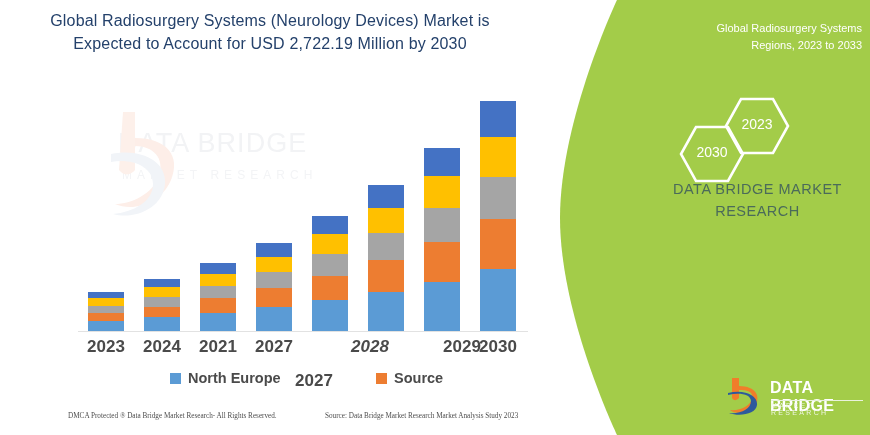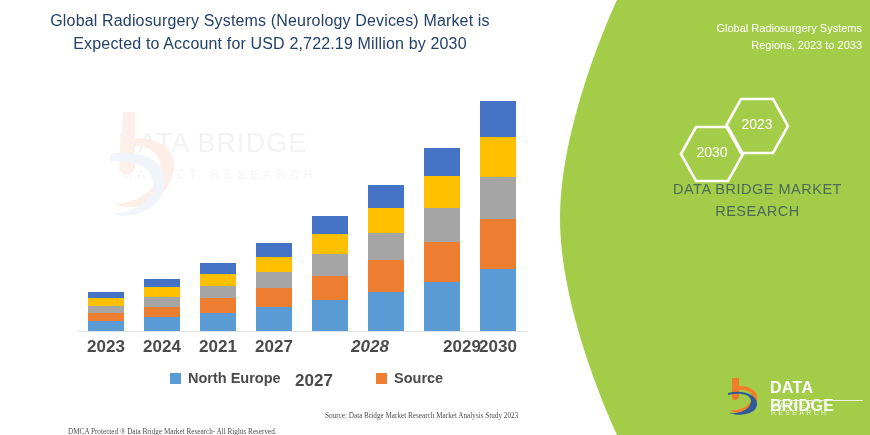--- a/index.html
+++ b/index.html
@@ -75,21 +75,21 @@
     font-size:14.5px;font-weight:700;color:#4a4a4a;
   }
   .legend-item{position:absolute;display:flex;align-items:center;gap:7px;}
   .legend-swatch{width:11px;height:11px;display:inline-block;}
 
   .footer{
     position:absolute;left:0;top:412px;width:600px;height:20px;z-index:3;
     font-family:"Liberation Serif", serif;
     font-size:7.2px;color:#4d4d4d;
   }
-  .footer .f1{position:absolute;left:68px;top:0;white-space:nowrap;margin-top:16px;}
+  .footer .f1{position:absolute;left:68px;top:0;white-space:nowrap;}
   .footer .f2{position:absolute;left:325px;top:0;white-space:nowrap;}
 
   
   .gp-content{position:absolute;left:0;top:0;width:870px;height:435px;z-index:4;}
   .gp-title{
     position:absolute;left:640px;top:20px;width:222px;
     text-align:right;color:#ffffff;font-size:11px;line-height:1.52;
     font-weight:400;
   }
   .hex{

